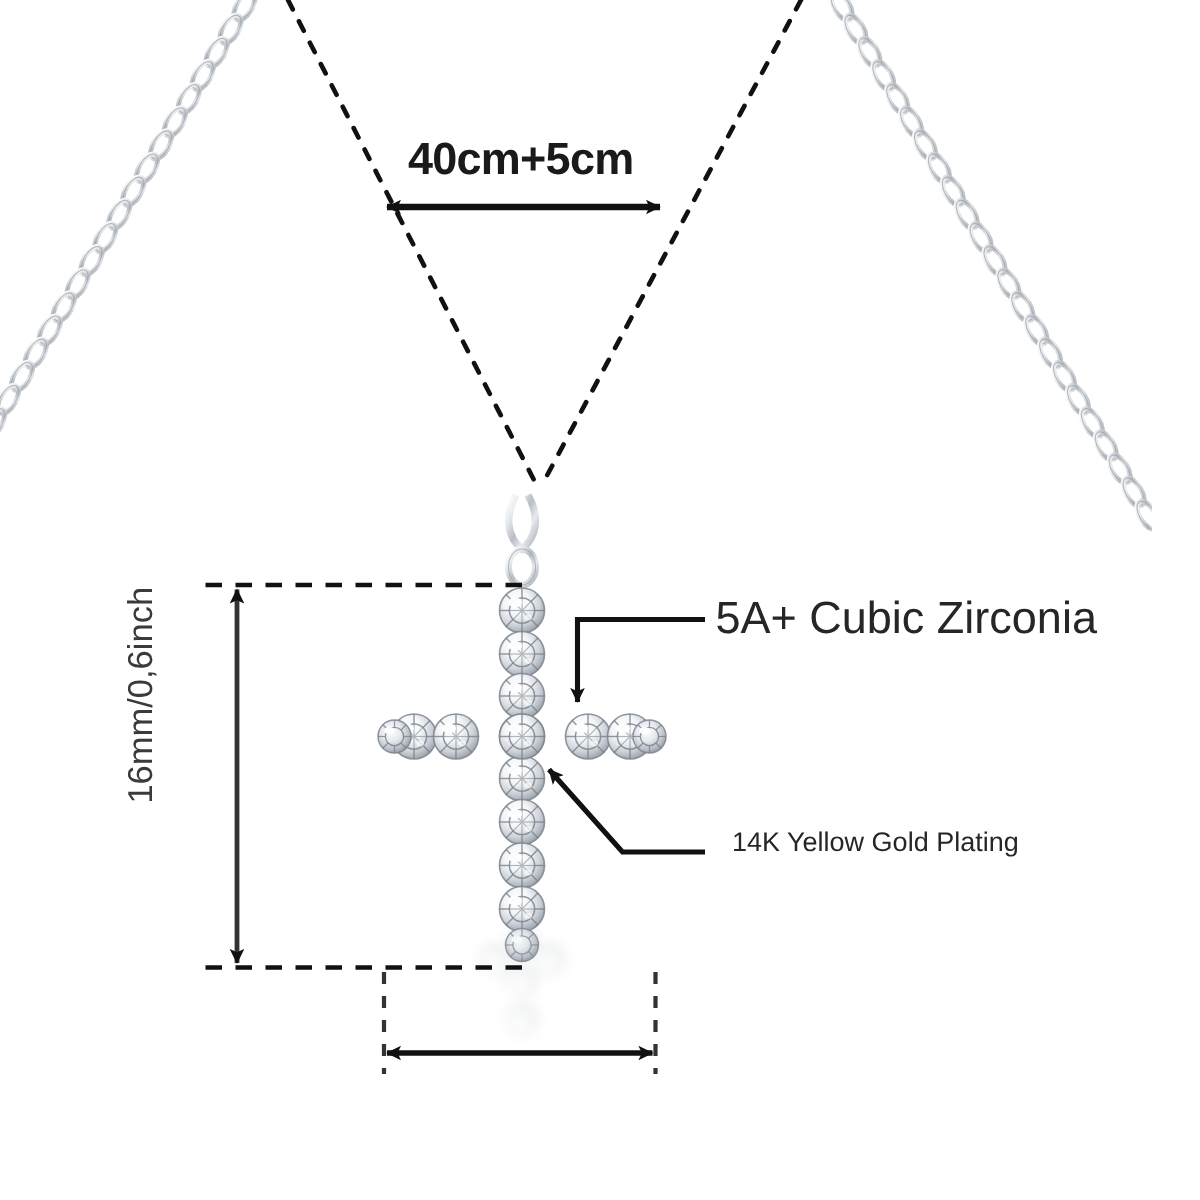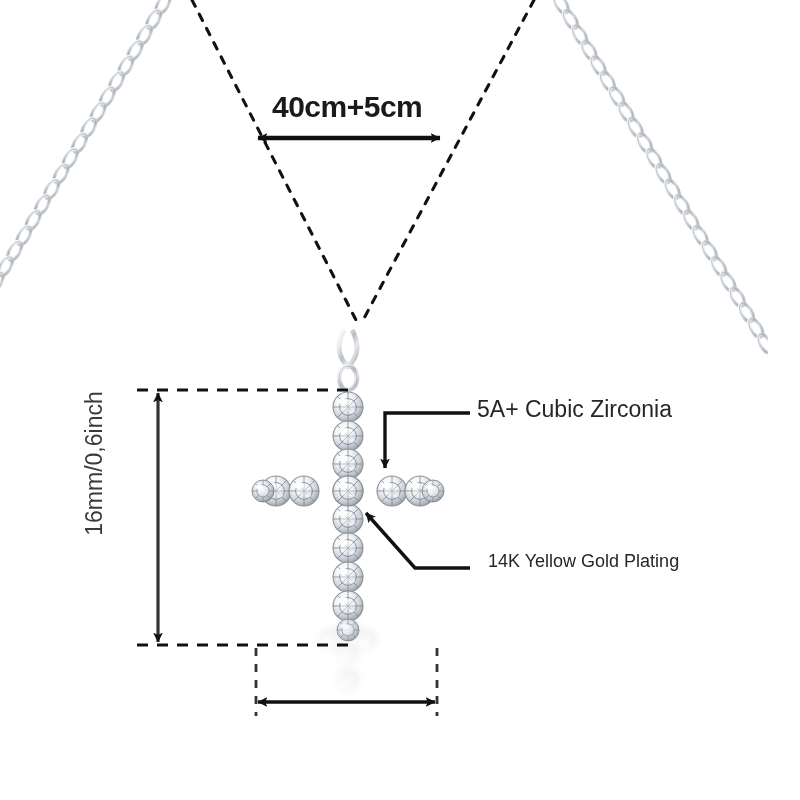--- a/index.html
+++ b/index.html
@@ -30,21 +30,21 @@
   #label-chain-length {
     left: 272px;
     top: 92px;
     font-size: 30px;
     font-weight: 700;
     letter-spacing: -0.5px;
   }
   #label-stone {
     left: 477px;
     top: 398px;
-    font-size: 23px;
+    font-size: 30px;
     font-weight: 400;
     color: #262626;
   }
   #label-plating {
     left: 488px;
     top: 552px;
     font-size: 18px;
     font-weight: 400;
     color: #262626;
   }

